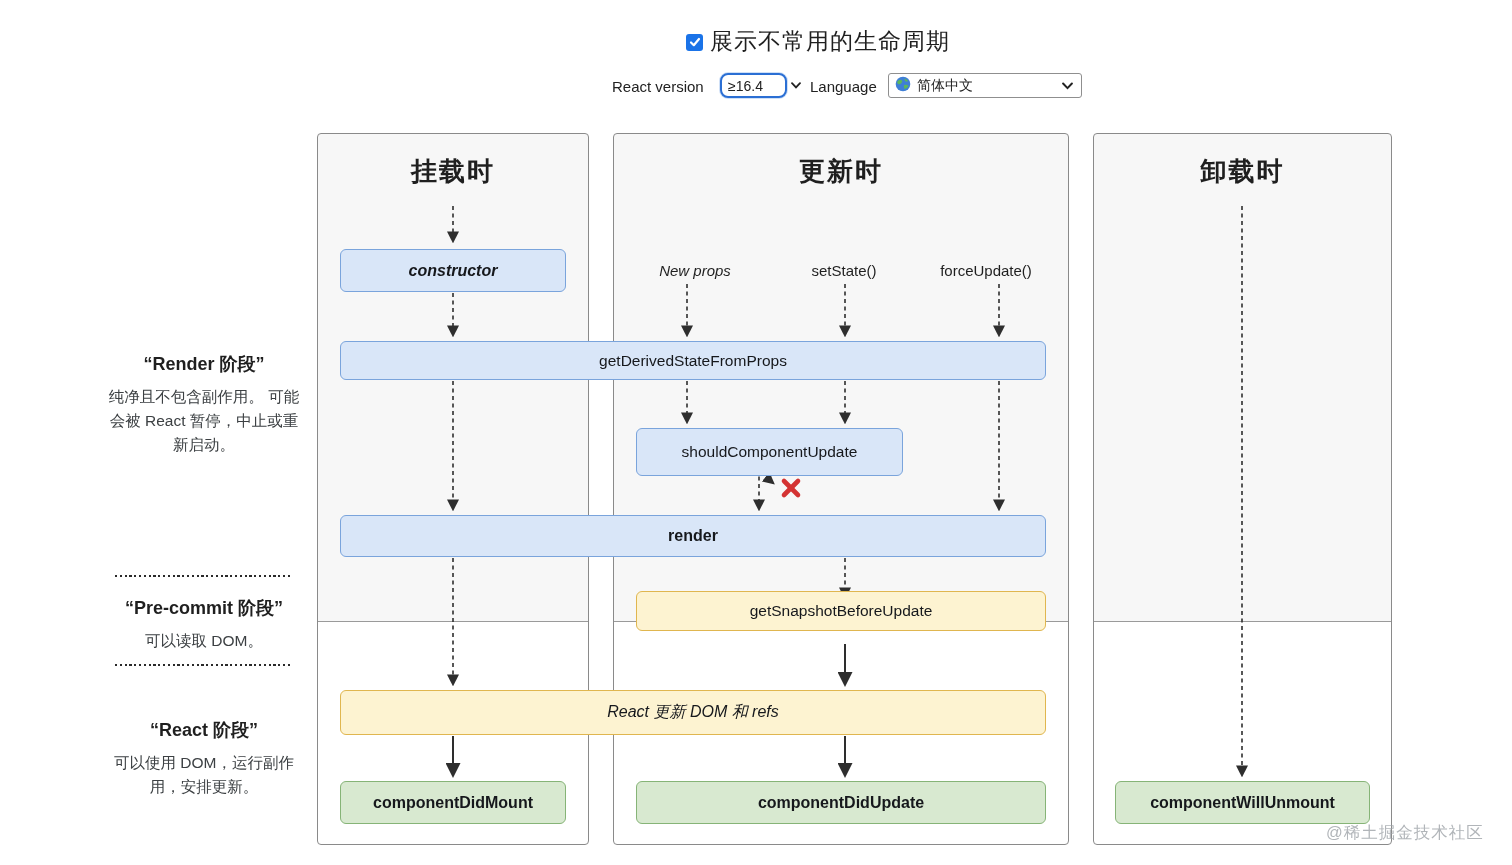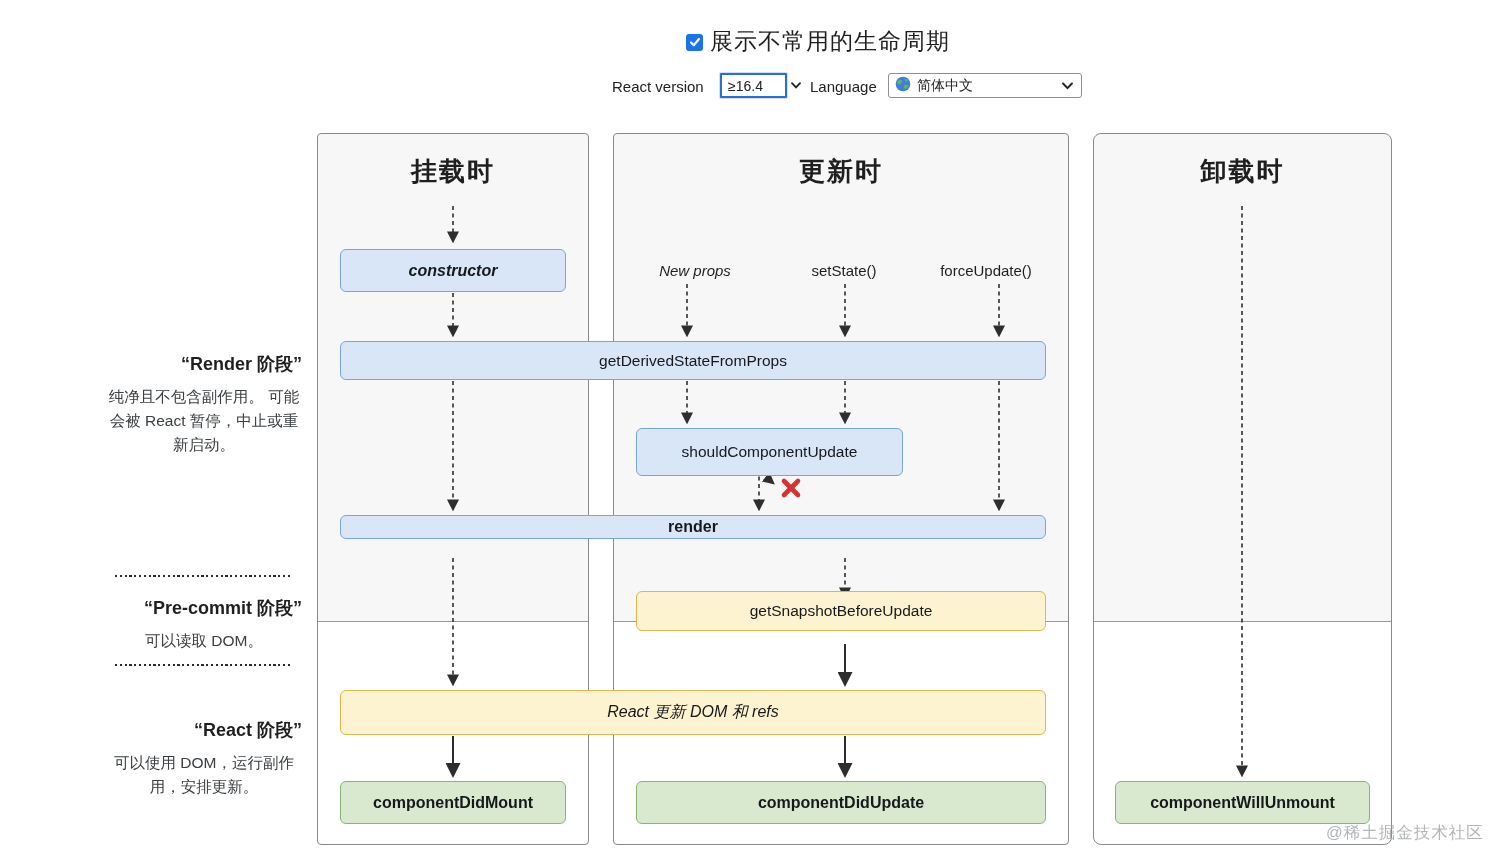--- a/index.html
+++ b/index.html
@@ -16,51 +16,51 @@
     position:absolute;left:710px;top:26px;font-size:23px;letter-spacing:1px;color:#1f1f1f;
   }
   .ctl-label{position:absolute;top:78px;font-size:15px;color:#222;}
   .lbl-version{left:612px;}
   .lbl-language{left:810px;}
   .select{
     position:absolute;top:73px;height:25px;box-sizing:border-box;background:#fff;
     display:flex;align-items:center;font-size:14px;cursor:pointer;
   }
   .select-version{
-    left:720px;width:67px;border:2px solid #2b6fd4;border-radius:1px;
+    left:720px;width:67px;border:2px solid #2b6fd4;border-radius:8px;
     padding:0 4px 0 6px;justify-content:space-between;box-shadow:0 0 0 1px #cfe0f7;gap:28px;
   }
   .select-language{
     left:888px;width:194px;border:1px solid #8f8f8f;border-radius:3px;
     padding:0 8px 0 6px;gap:6px;
   }
   .select-language .chev{margin-left:auto;}
   .chev svg{display:block;}
   
   .phase-block{position:absolute;left:106px;width:196px;text-align:center;}
-  .phase-title{font-size:18px;font-weight:700;color:#1f1f1f;text-align:right;}
+  .phase-title{font-size:18px;font-weight:700;color:#1f1f1f;}
   .phase-desc{font-size:15.5px;line-height:24px;color:#3c4043;margin-top:9px;}
   .pb-render{top:352px;}
   .pb-precommit{top:596px;}
   .pb-commit{top:718px;}
   .dotted-sep{
     position:absolute;left:115px;width:178px;height:2px;
     background:repeating-linear-gradient(to right,#2a2a2a 0 2.2px,transparent 2.2px 4.8px);
   }
   .sep1{top:575px;} .sep2{top:664px;}
   
   .panel{
     position:absolute;top:133px;height:712px;box-sizing:border-box;
     border:1.5px solid #8a8a8a;border-radius:4px;
     background:linear-gradient(to bottom,#f7f7f7 0,#f7f7f7 488px,#ffffff 488px);
     z-index:0;
   }
   .panel-1{left:317px;width:272px;}
   .panel-2{left:613px;width:456px;}
-  .panel-3{left:1093px;width:299px;border-radius:8px;}
+  .panel-3{left:1093px;width:299px;}
   .panel-divider{position:absolute;left:0;top:487px;width:100%;height:1px;background:#9a9a9a;}
   .panel-title{
     position:absolute;left:0;top:20px;width:100%;text-align:center;
     font-size:26px;font-weight:600;color:#1f1f1f;letter-spacing:2px;
   }
   
   .flow{position:absolute;left:0;top:0;z-index:1;}
   
   .node{
     position:absolute;box-sizing:border-box;z-index:2;border-radius:6px;
@@ -68,21 +68,21 @@
     font-size:16px;color:#16181c;cursor:pointer;
   }
   .node.blue  {background:#d9e6f8;border:1.5px solid #7aa4dc;}
   .node.yellow{background:#fdf3d1;border:1.5px solid #e0b64f;}
   .node.green {background:#d8e9d0;border:1.5px solid #86b477;}
   .node.bold{font-weight:700;}
   .node.italic{font-style:italic;}
   .n-constructor{left:340px;top:249px;width:226px;height:43px;font-style:italic;}
   .n-gdsfp{left:340px;top:341px;width:706px;height:39px;font-size:15.5px;}
   .n-scu{left:636px;top:428px;width:267px;height:48px;font-size:15.5px;}
-  .n-render{left:340px;top:515px;width:706px;height:24px;}
+  .n-render{left:340px;top:515px;width:706px;height:42px;}
   .n-gsbu{left:636px;top:591px;width:410px;height:40px;font-size:15.5px;}
   .n-react-updates{left:340px;top:690px;width:706px;height:45px;}
   .n-cdm{left:340px;top:781px;width:226px;height:43px;}
   .n-cdu{left:636px;top:781px;width:410px;height:43px;}
   .n-cwu{left:1115px;top:781px;width:255px;height:43px;}
   
   .trigger{
     position:absolute;top:262px;width:120px;text-align:center;
     font-size:15px;color:#1f1f1f;z-index:2;
   }

